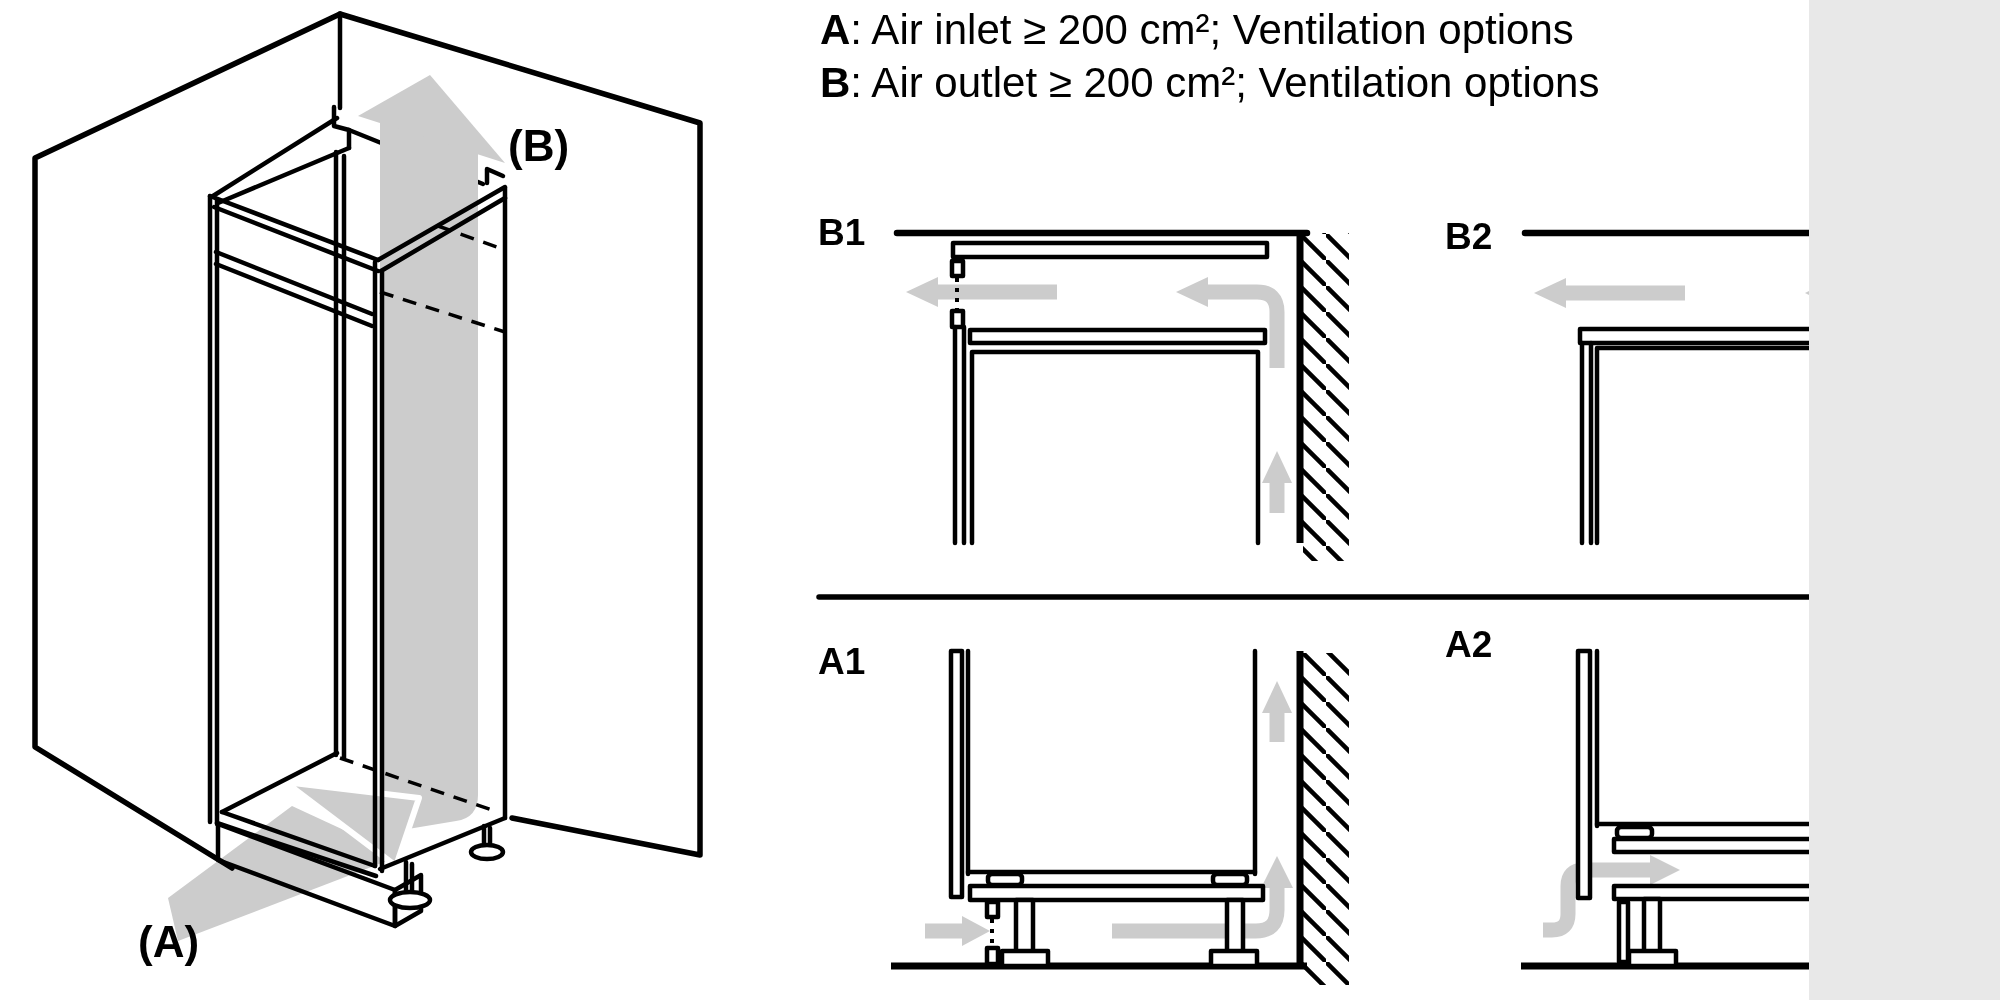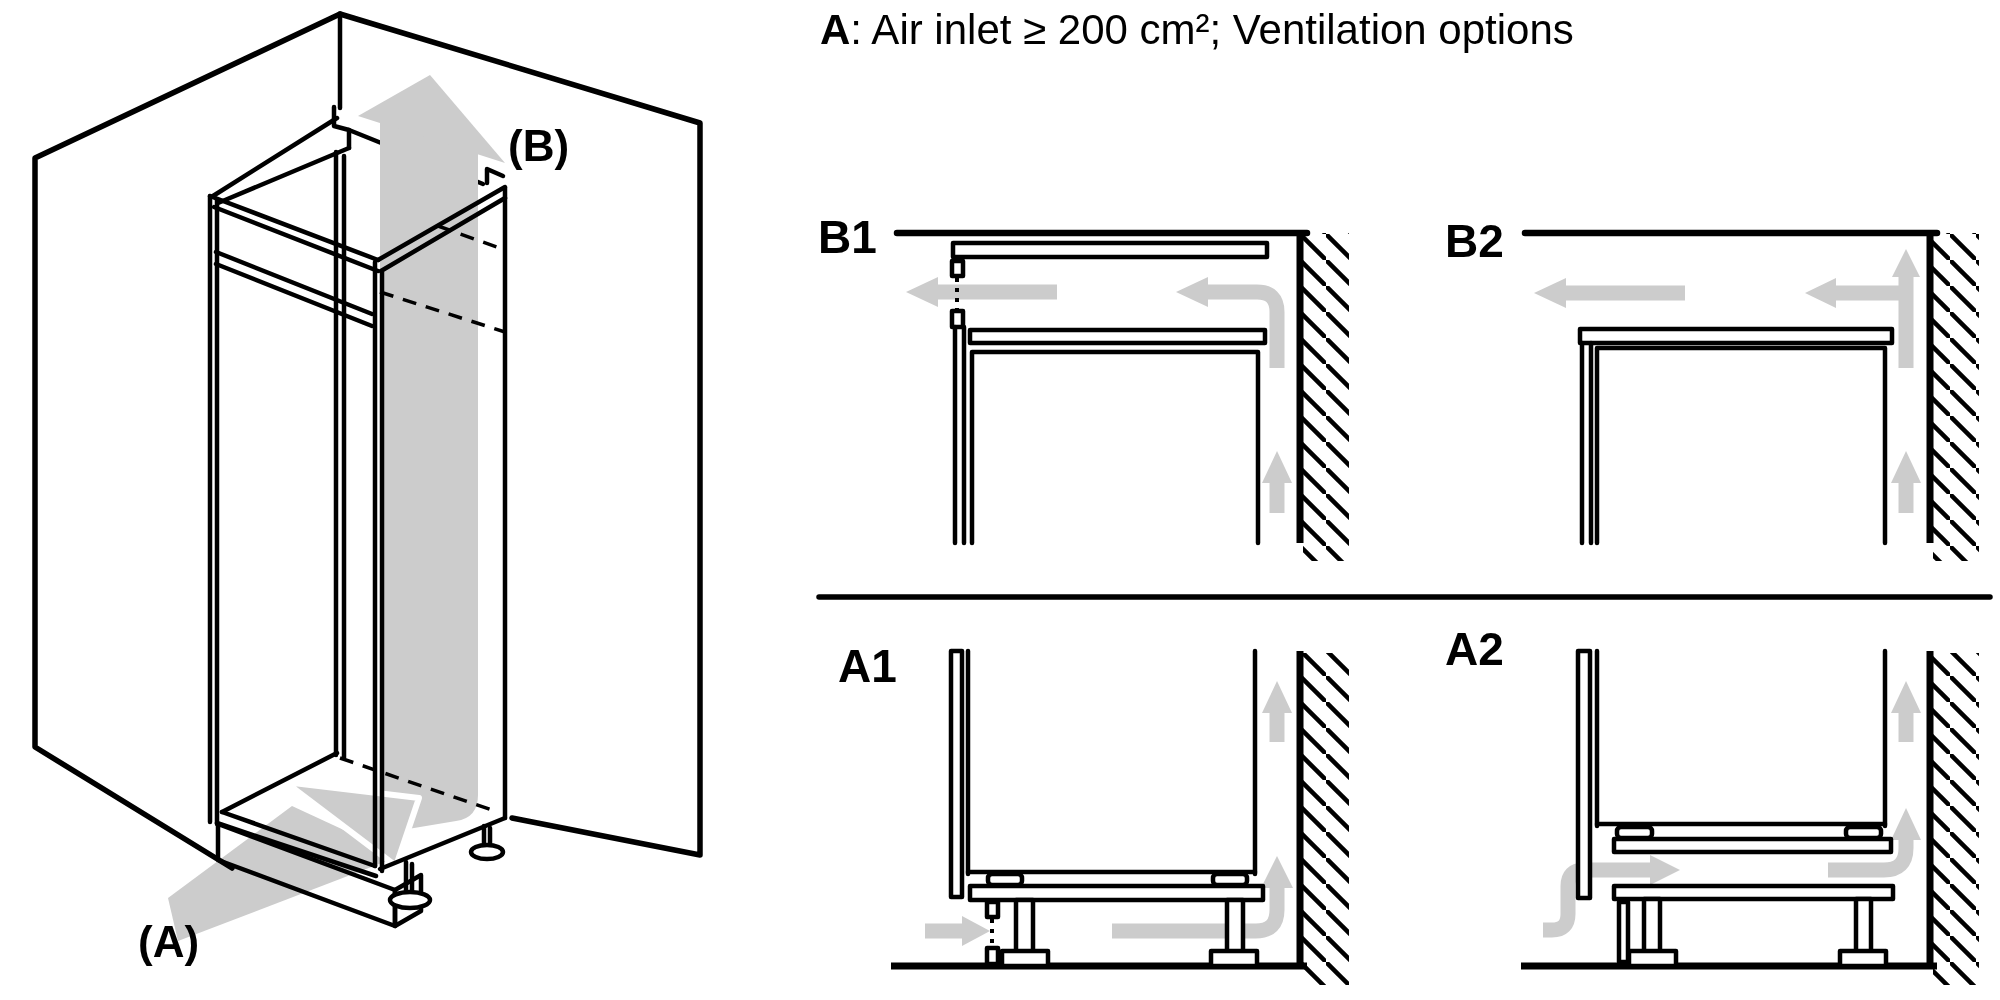--- a/index.html
+++ b/index.html
@@ -1,32 +1,32 @@
 <!DOCTYPE html>
 <html style="--ink: #000000; --arrow: #cccccc; --background: #ffffff;"><head>
 <meta charset="utf-8">
 <style>
   :root{ --ink:#000000; --arrow:#cccccc; --background:#ffffff; }
   html,body{margin:0;padding:0;background:#e8e8e8;}
-  .canvas{position:relative;width:2000px;height:1000px;background:var(--background);
+  .canvas{position:relative;width:1809px;height:1000px;background:var(--background);
           font-family:"Liberation Sans", sans-serif;overflow:hidden;}
   svg{position:absolute;left:0;top:0;}
   
   .k{stroke:var(--ink);fill:none;stroke-width:4.5;stroke-linecap:round;stroke-linejoin:round;}
   .k5{stroke-width:5.5}.k6{stroke-width:6.5}.k7{stroke-width:7;stroke-linecap:butt}
   .fw{fill:#fff}
   .g{fill:var(--arrow);stroke:none}
   .gs{stroke:var(--arrow);stroke-width:15;fill:none;stroke-linecap:butt}
   .wh{stroke:#fff;stroke-width:6;stroke-linejoin:round}
   .dsh{stroke-dasharray:14 10;stroke-width:3.5;stroke-linecap:butt}
   .dot{stroke-dasharray:4 6;stroke-width:4;stroke-linecap:butt}
   
   .legend{position:absolute;left:820px;top:3px;font-size:42px;line-height:53px;color:var(--ink);white-space:nowrap;}
   .legend .bold{font-weight:bold;}
-  .lbl{position:absolute;font-weight:bold;font-size:46px;line-height:1;color:var(--ink);white-space:nowrap;}
+  .lbl{position:absolute;font-weight:bold;font-size:37px;line-height:1;color:var(--ink);white-space:nowrap;}
   .iso-lbl{font-size:44px;}
 </style>
 </head>
 <body>
 
 <div class="canvas">
 
   <svg width="2000" height="1000" viewBox="0 0 2000 1000">
     <defs>
       <pattern id="hatch" patternUnits="userSpaceOnUse" width="26" height="26">
@@ -195,23 +195,24 @@
         <rect class="k fw" x="1644" y="899" width="16" height="53"></rect>
         <rect class="k fw" x="1629" y="951" width="47" height="15"></rect>
         <rect class="k fw" x="1856" y="899" width="15" height="53"></rect>
         <rect class="k fw" x="1840" y="951" width="46" height="15"></rect>
       </g>
     </g>
   </svg>
 
   <div class="legend">
     <div><span class="bold">A</span><span>: Air inlet ≥ 200 cm²; Ventilation options</span></div>
+    <div><span class="bold">B</span><span>: Air outlet ≥ 200 cm²; Ventilation options</span></div>
   </div>
 
   <div class="lbl iso-lbl" style="left:508px;top:124px">(B)</div>
   <div class="lbl iso-lbl" style="left:138px;top:920px">(A)</div>
 
   <div class="lbl" style="left:818px;top:214px">B1</div>
   <div class="lbl" style="left:1445px;top:218px">B2</div>
-  <div class="lbl" style="left:838px;top:643px">A1</div>
+  <div class="lbl" style="left:818px;top:643px">A1</div>
   <div class="lbl" style="left:1445px;top:626px">A2</div>
 
 </div>
 
 </body></html>

